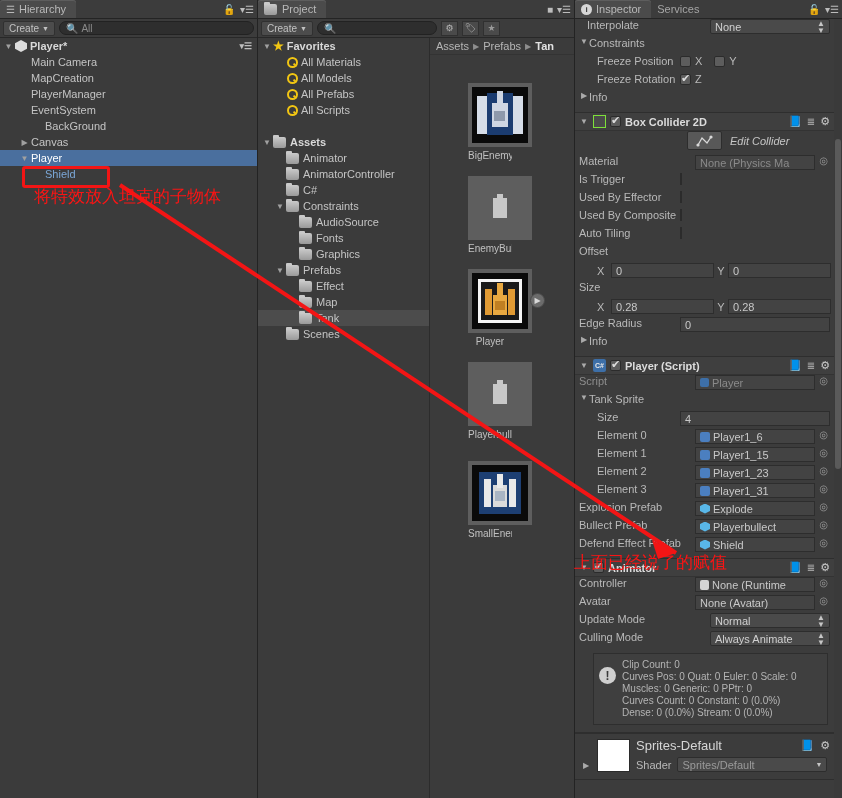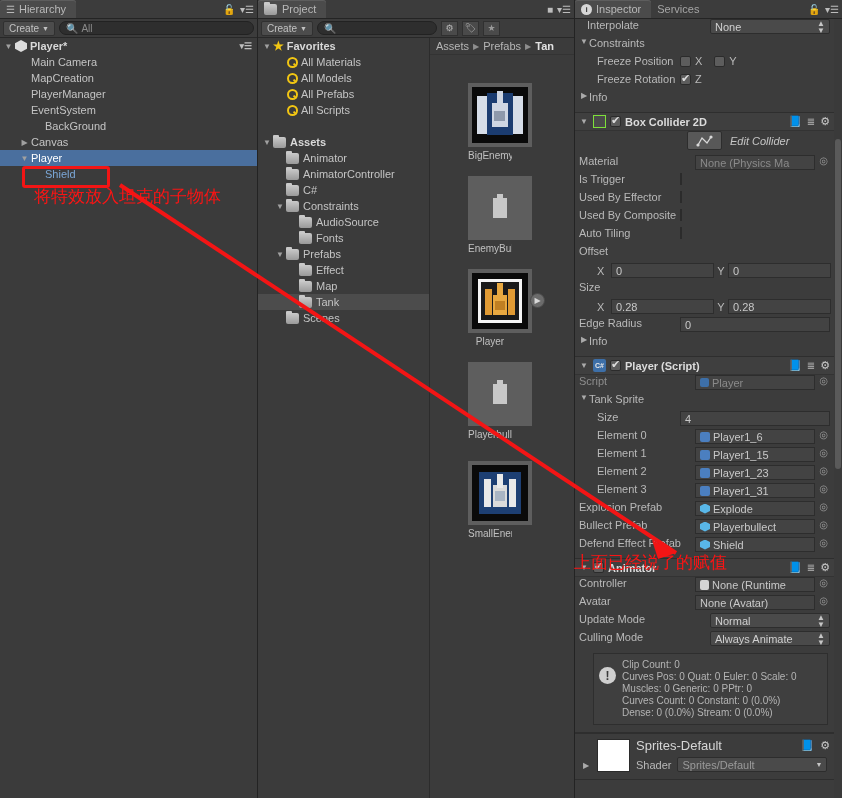--- a/index.html
+++ b/index.html
@@ -318,20 +318,25 @@
           <div class="prow" style="padding-left: 29px;">
             <span class="fold"></span>
             <span class="folder"></span>
             <span>AudioSource</span>
           </div>
           <div class="prow" style="padding-left: 29px;">
             <span class="fold"></span>
             <span class="folder"></span>
             <span>Fonts</span>
           </div>
+          <div class="prow" style="padding-left: 29px;">
+            <span class="fold"></span>
+            <span class="folder"></span>
+            <span>Graphics</span>
+          </div>
           <div class="prow" style="padding-left: 16px;">
             <span class="fold">▼</span>
             <span class="folder"></span>
             <span>Prefabs</span>
           </div>
           <div class="prow" style="padding-left: 29px;">
             <span class="fold"></span>
             <span class="folder"></span>
             <span>Effect</span>
           </div>

